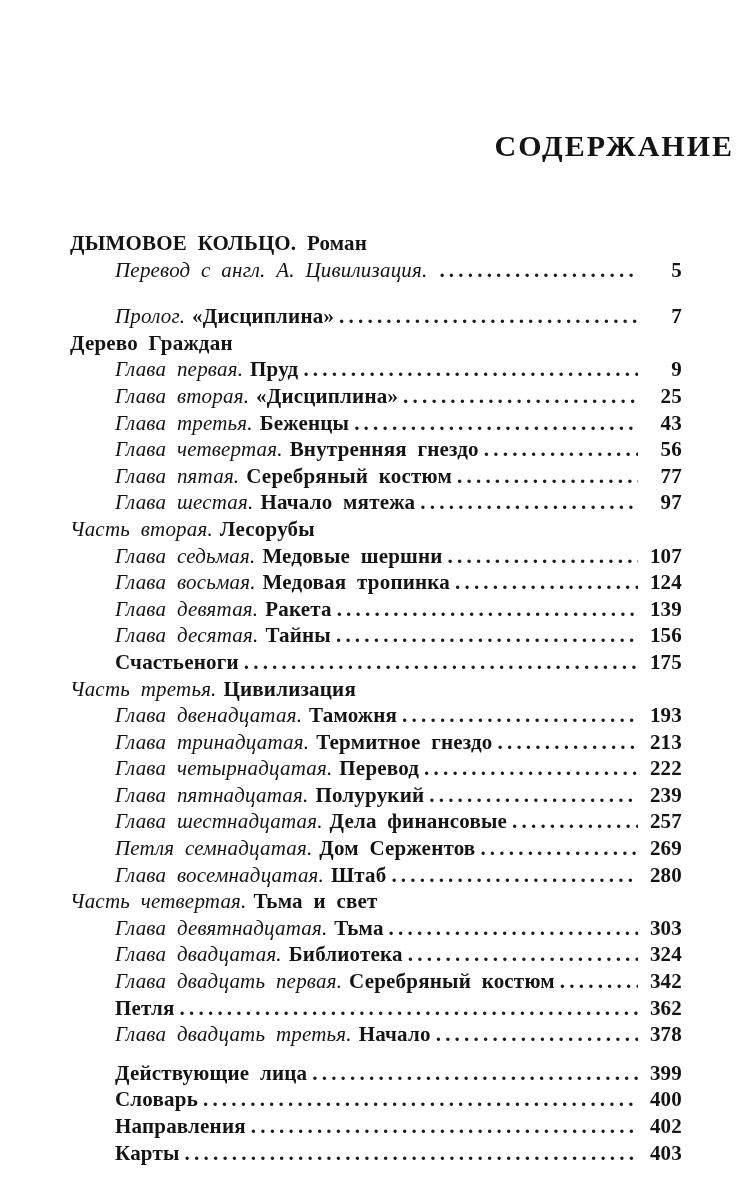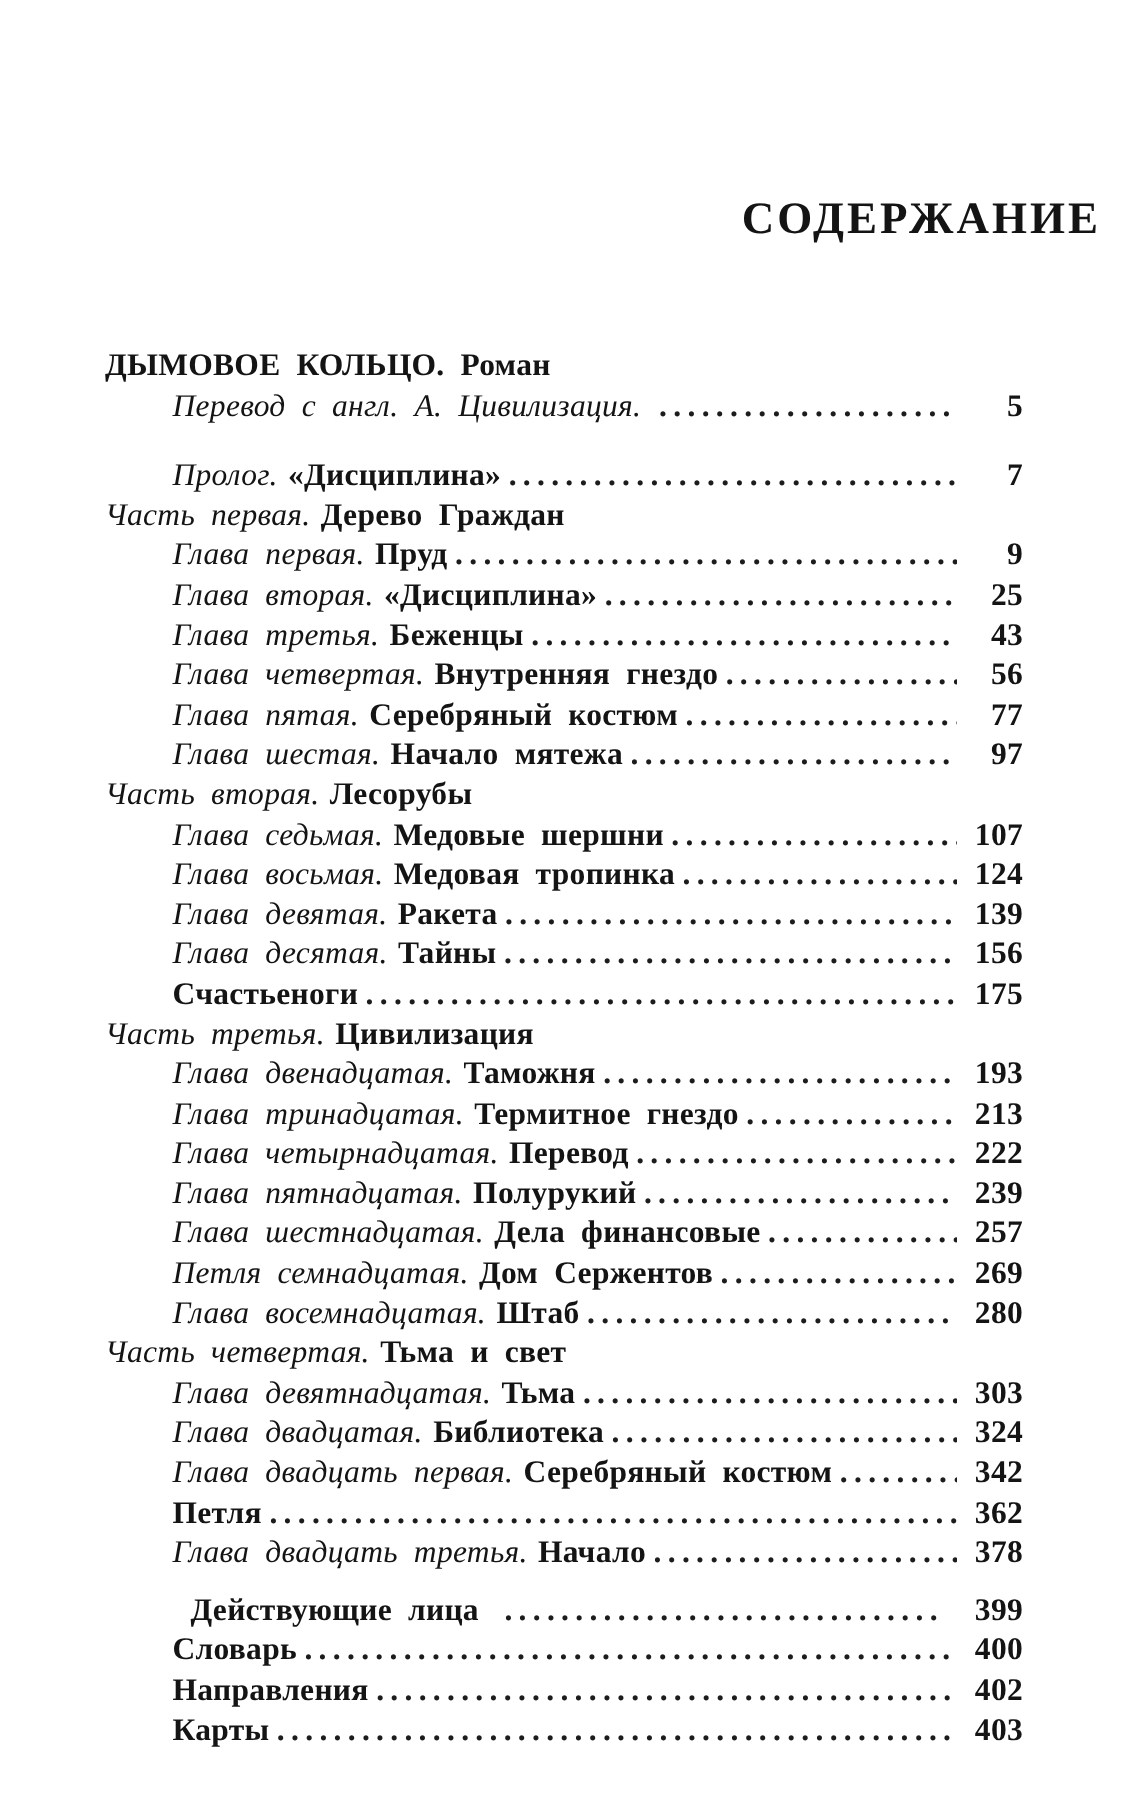--- a/index.html
+++ b/index.html
@@ -35,21 +35,21 @@
     align-items: center;
     height: 26.6px;
     font-size: 21px;
     line-height: 26.6px;
     white-space: nowrap;
     word-spacing: 0.25em;
     letter-spacing: 0.2px;
   }
   .row.indent { padding-left: 45px; }
   .row.gap-sm { margin-top: 20px; }
-  .row.gap-md { margin-top: 12px; gap: 12px; }
+  .row.gap-md { margin-top: 12px; }
   .it {
     font-style: italic;
     font-weight: normal;
   }
   .it:not(:empty) { margin-right: 0.33em; }
   .pl {
     font-weight: bold;
   }
   .dots {
     flex: 1 1 auto;
@@ -83,21 +83,20 @@
     <span class="dots">................................................................................</span>
     <span class="num">5</span>
   </div>
       <div class="row indent gap-sm">
     <span class="it">Пролог.</span>
     <span class="pl">«Дисциплина»</span>
     <span class="dots">................................................................................</span>
     <span class="num">7</span>
   </div>
       <div class="row no-page">
-    <span class="it">Часть первая.</span>
     <span class="pl">Дерево Граждан</span>
 
   </div>
       <div class="row indent">
     <span class="it">Глава первая.</span>
     <span class="pl">Пруд</span>
     <span class="dots">................................................................................</span>
     <span class="num">9</span>
   </div>
       <div class="row indent">

